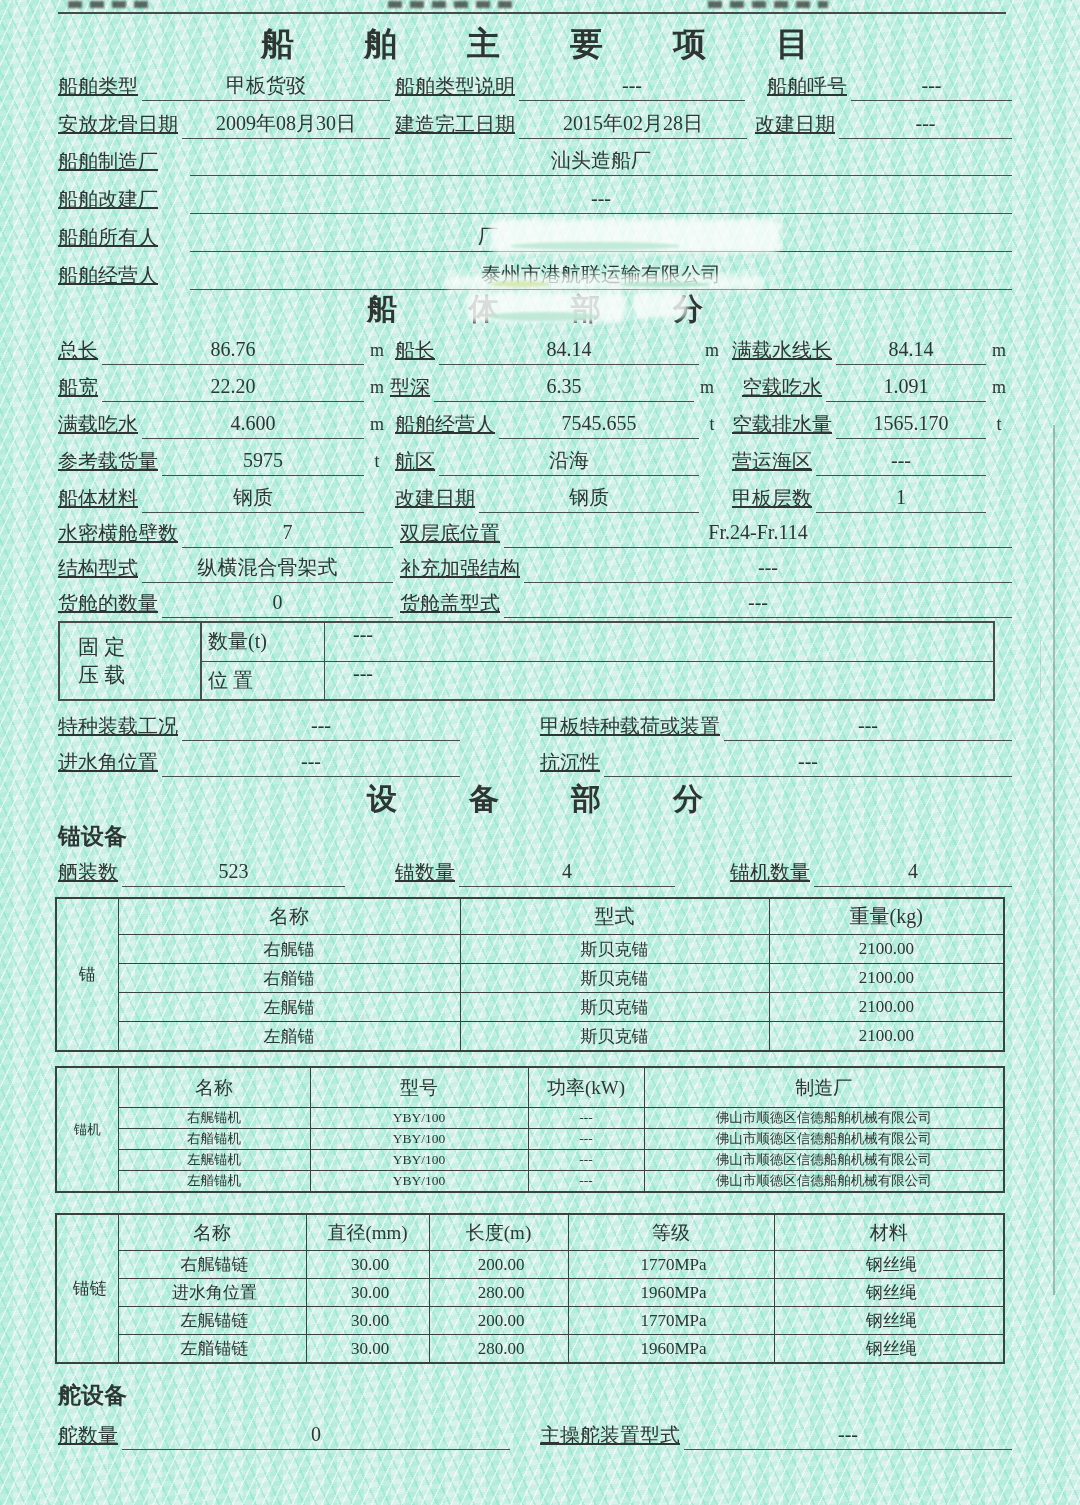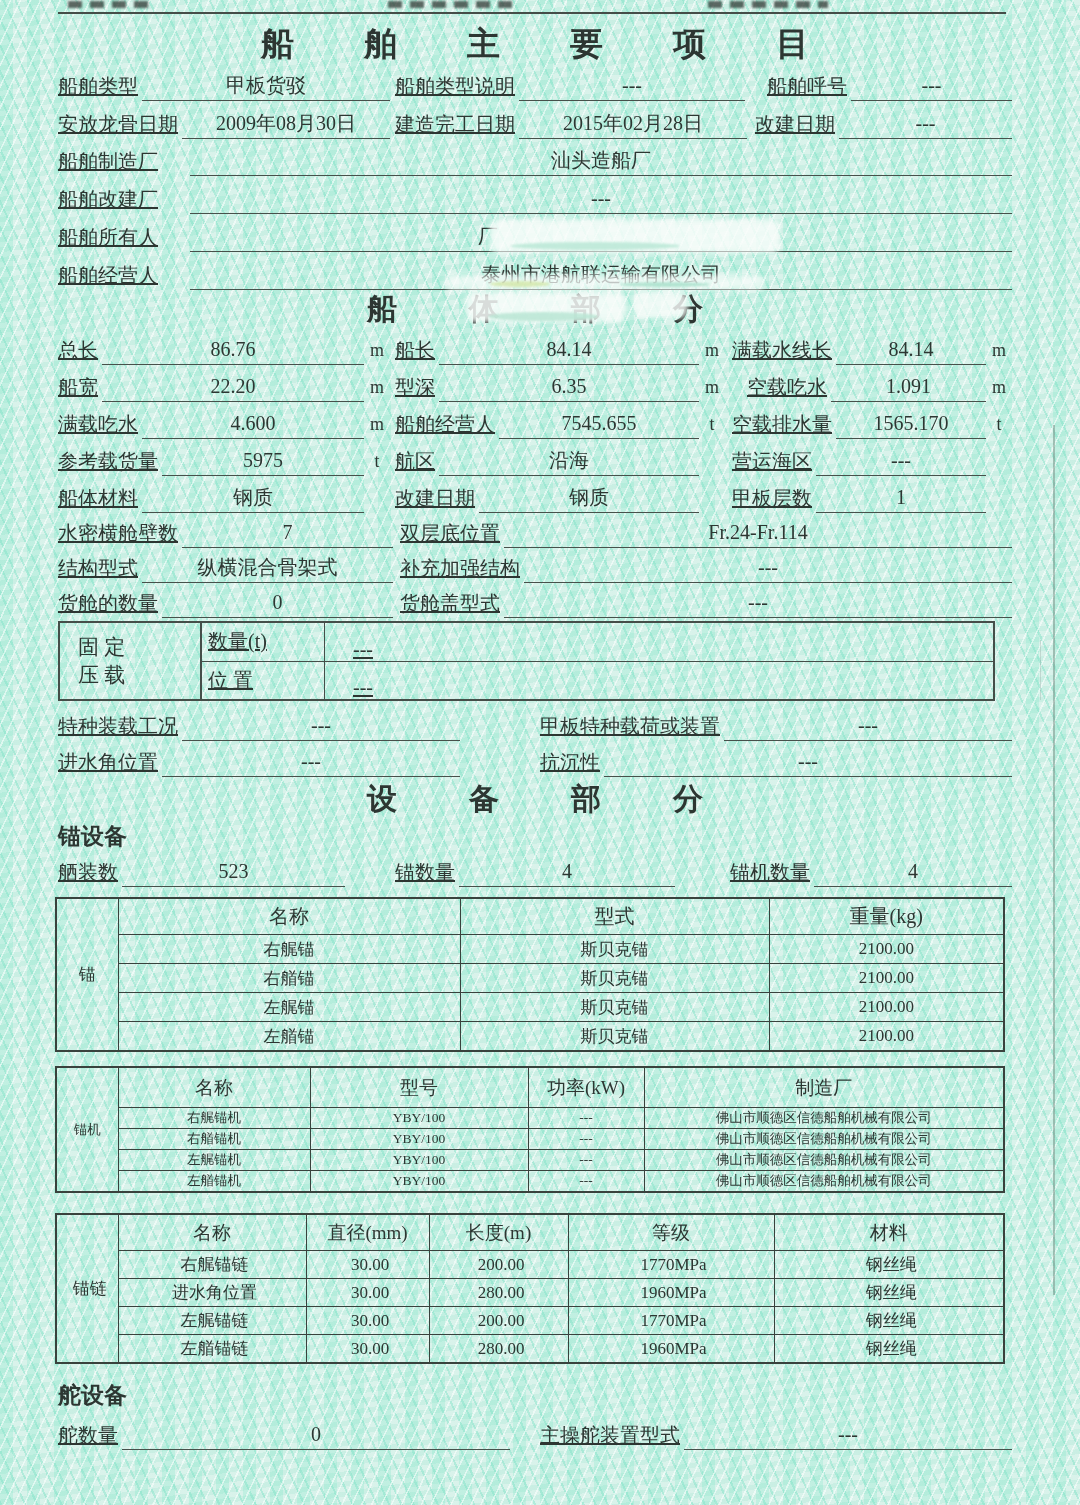--- a/index.html
+++ b/index.html
@@ -31,21 +31,21 @@
   .uv{position:relative; flex:1; border-bottom:1.8px solid #47514b; text-align:center;
       font-size:20px; line-height:29px; height:29px; white-space:nowrap;}
   .unit{width:26px; font-size:18px; line-height:30px; text-align:center;}
   .h35{height:35px}.h36{height:36px}.h37{height:37px}.h38{height:38px}
   
   .ballast{display:flex; border:2px solid #454e49; height:76px; margin-top:3px; width:933px;}
   .b-left{width:104px; border-right:2px solid #454e49; display:flex; flex-direction:column;
           justify-content:center; padding:0 18px; font-size:21px;}
   .b-left div{display:flex; justify-content:space-between; line-height:28px;}
   .b-right{flex:1; display:flex; flex-direction:column;}
-  .b-row{display:flex; flex:1; align-items:flex-end;text-decoration:underline;}
+  .b-row{display:flex; flex:1; align-items:flex-start;}
   .b-row + .b-row{border-top:1.6px solid #454e49;}
   .b-sub{width:110px; align-self:stretch; border-right:1.6px solid #454e49;
          display:flex; align-items:center; padding:0 6px; font-size:20px; white-space:nowrap;}
   .b-val{padding-left:28px; font-size:20px;}
   
   .sub-head{font-size:23px; font-weight:bold; line-height:32px;}
   
   table.t{border-collapse:collapse; table-layout:fixed; width:950px; margin-left:-3px;}
   table.t,.t td,.t th{border:1.6px solid #39423d;}
   table.t{border-width:2.2px;}
@@ -165,21 +165,21 @@
           <span class="uv"><i class="val">84.14</i></span>
           <span class="unit">m</span>
         </div>
     </div>
     <div class="frow h37">
       <div class="fld" style="width:332px">
           <span class="lbl">船宽</span>
           <span class="uv"><i class="val">22.20</i></span>
           <span class="unit">m</span>
         </div>
-      <div class="fld" style="width:330px;margin-left:5px">
+      <div class="fld" style="width:330px;">
           <span class="lbl">型深</span>
           <span class="uv"><i class="val">6.35</i></span>
           <span class="unit">m</span>
         </div>
       <div class="fld" style="flex:1;margin-left:22px">
           <span class="lbl">空载吃水</span>
           <span class="uv"><i class="val">1.091</i></span>
           <span class="unit">m</span>
         </div>
     </div>

